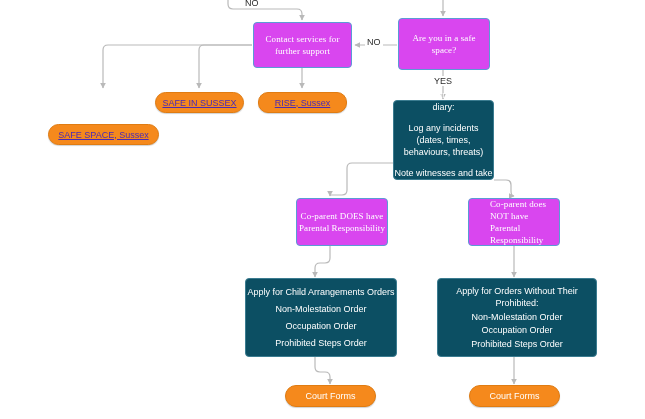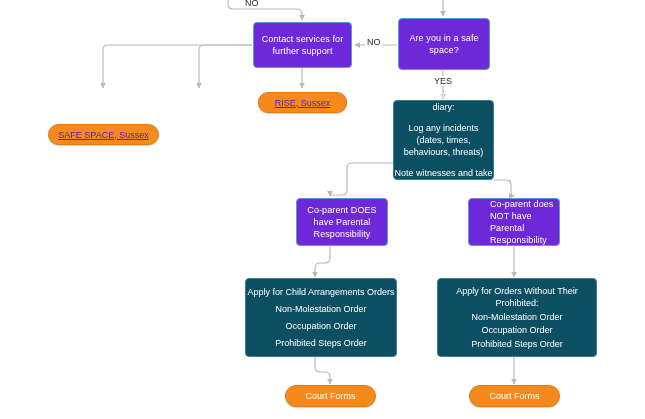--- a/index.html
+++ b/index.html
@@ -10,26 +10,27 @@
     overflow:hidden;
     position:relative;
   }
   #canvas{position:absolute;left:0;top:0;width:645px;height:419px;}
   #svg-layer{position:absolute;left:0;top:0;width:645px;height:419px;pointer-events:none;}
 
   .node{position:absolute;box-sizing:border-box;display:flex;flex-direction:column;
         align-items:center;justify-content:center;text-align:center;color:#ffffff;}
 
   .green{
-    background:#6d28d9;
+    background:#d946ef;
     border:1px solid #5b9bd5;
     border-radius:4px;
     font-size:9px;
     line-height:12px;
     letter-spacing:.1px;
+    font-family:Liberation Serif, serif;
   }
   .green.left-al{align-items:flex-end;text-align:left;padding-left:21px;}
 
   .teal{
     background:#0c4f63;
     border:1px solid #3b7c90;
     border-radius:4px;
     font-size:9px;
     line-height:12px;
     align-items:center;
@@ -142,20 +143,23 @@
     <span class="ln">Apply for Orders Without Their Prohibited:</span>
     <span class="ln">Non-Molestation Order</span>
     <span class="ln">Occupation Order</span>
     <span class="ln">Prohibited Steps Order</span>
   </div>
 
   <div class="pill" style="left:48px;top:92px;width:111px;height:21px;margin-top:32px;">
     <span class="lnk">SAFE SPACE, Sussex</span>
   </div>
 
+  <div class="pill" style="left:155px;top:92px;width:89px;height:21px;">
+    <span class="lnk">SAFE IN SUSSEX</span>
+  </div>
 
   <div class="pill" style="left:258px;top:92px;width:89px;height:21px;border-radius:10px;">
     <span class="lnk">RISE, Sussex</span>
   </div>
 
   <div class="pill" style="left:285px;top:385px;width:91px;height:22px;">
     <span class="plain">Court Forms</span>
   </div>
 
   <div class="pill" style="left:469px;top:385px;width:91px;height:22px;">

